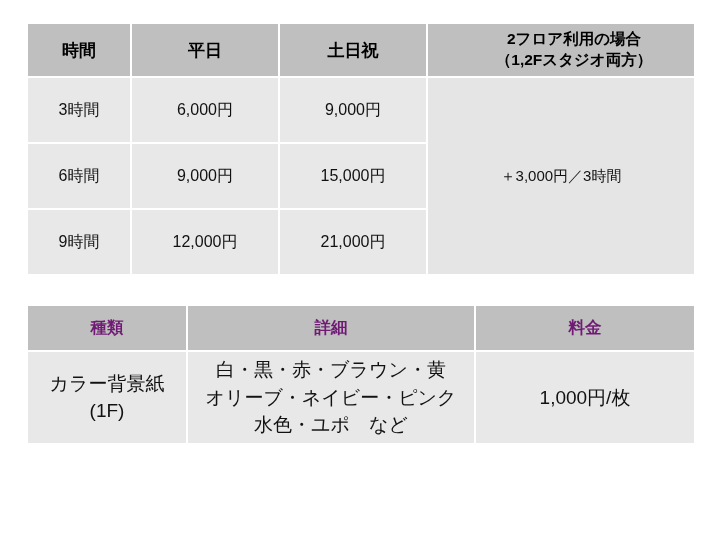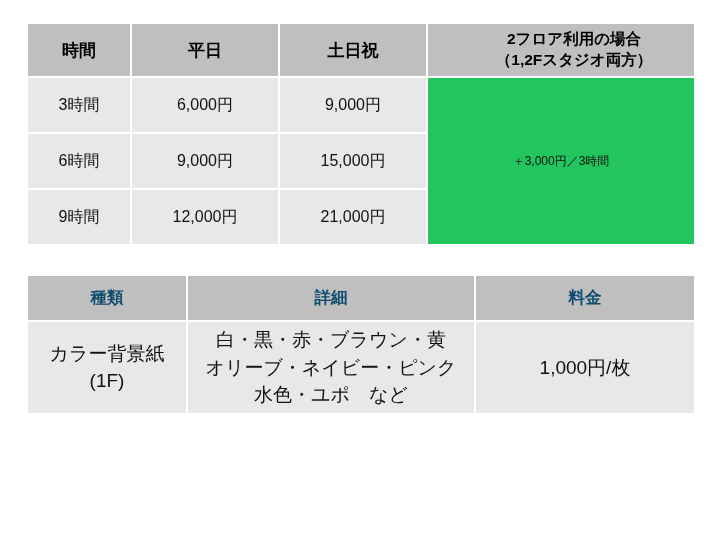--- a/index.html
+++ b/index.html
@@ -47,41 +47,41 @@
     color: #000000;
   }
   #pricing-table .hdr.two-line {
     font-size: 15.5px;
     line-height: 1.35;
     padding-left: 32px;
   }
   #pricing-table .cell {
     background: #e8e8e8;
     font-size: 16px;
-    height: 56px;
+    height: 66px;
   }
   #pricing-table .merged {
-    background: #22c55e;
-    font-size: 12px;
+    background: #e5e5e5;
+    font-size: 15px;
   }
   .col-time { width: 104px; }
   .col-weekday { width: 148px; }
   .col-holiday { width: 148px; }
   .col-twofloor { width: 268px; }
 
   
   #equipment-table {
     margin-top: 28px;
   }
   #equipment-table .hdr {
     background: #bfbfbf;
     font-weight: bold;
     font-size: 16.5px;
     height: 46px;
-    color: #0c4a6e;
+    color: #701a75;
   }
   #equipment-table .cell {
     background: #e8e8e8;
     font-size: 19px;
     line-height: 1.45;
   }
   #equipment-table .r1 { height: 72px; }
   #equipment-table .r2 { height: 60px; }
   #equipment-table .r3 { height: 50px; }
   .col-kind { width: 160px; }

